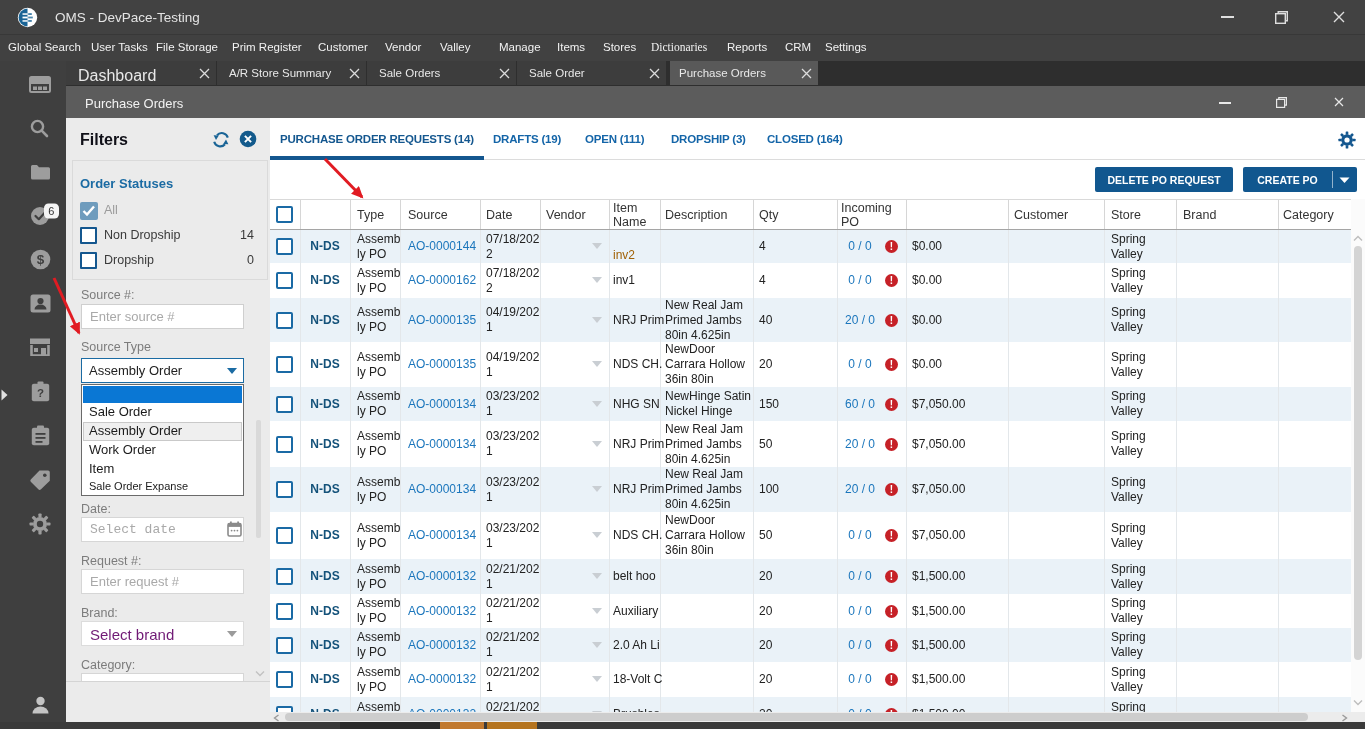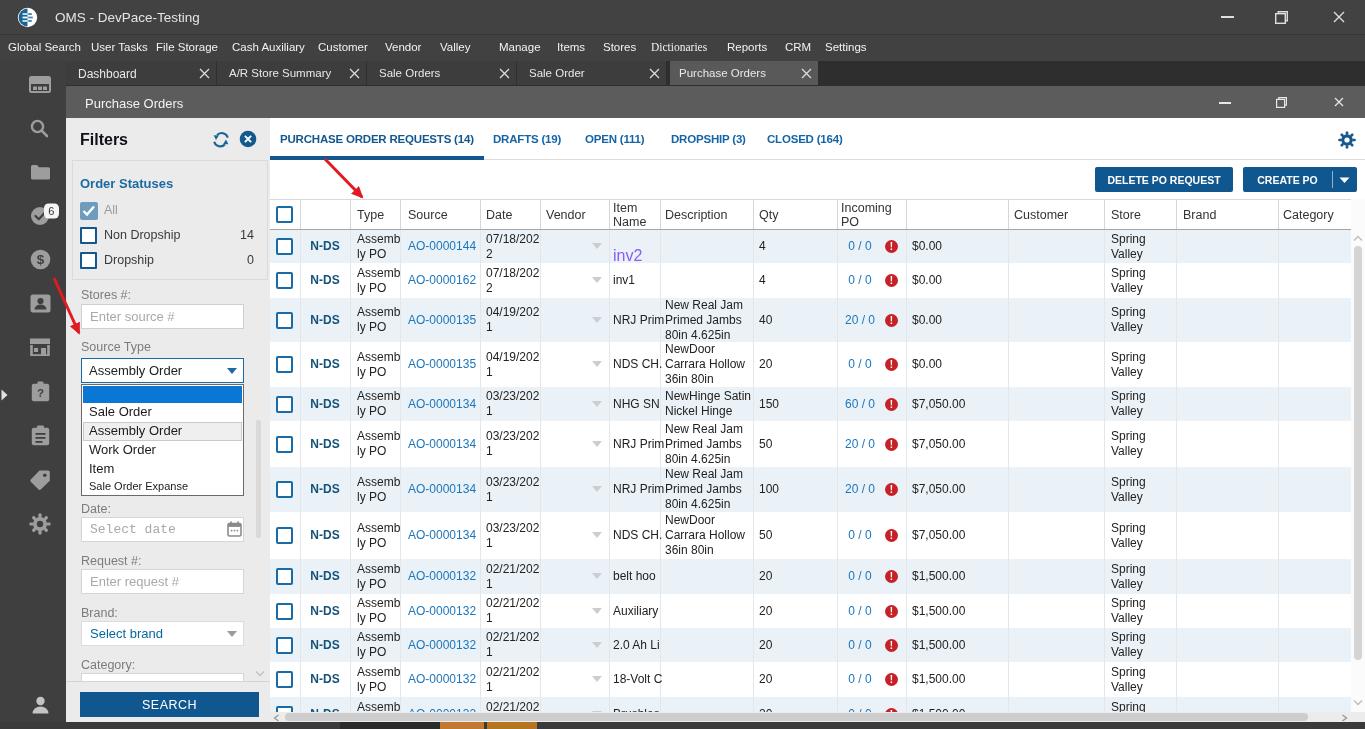--- a/index.html
+++ b/index.html
@@ -26,34 +26,34 @@
 <rect x="0.7" y="2.7" width="9.6" height="9.6" fill="none" stroke="#dedede" stroke-width="1.4"></rect>
 <path d="M3.2 2.7 V0.7 H12.3 V9.8 H10.3" fill="none" stroke="#dedede" stroke-width="1.4"></path>
 </svg>
 <svg class="abs" style="left:1333px;top:11px;" width="12" height="12" viewBox="0 0 12 12">
 <path d="M1 1 L11 11 M11 1 L1 11" stroke="#dedede" stroke-width="1.4"></path>
 </svg>
 <div class="abs" style="left:0;top:34px;width:1365px;height:27px;background:#414141;border-top:1px solid #383838;"></div>
 <div class="abs" style="left:8px;top:41px;font-size:11.5px;color:#f2f2f2;">Global Search</div>
 <div class="abs" style="left:91px;top:41px;font-size:11.5px;color:#f2f2f2;">User Tasks</div>
 <div class="abs" style="left:156px;top:41px;font-size:11.5px;color:#f2f2f2;">File Storage</div>
-<div class="abs" style="left:232px;top:41px;font-size:11.5px;color:#f2f2f2;">Cash Auxiliary</div>
+<div class="abs" style="left:232px;top:41px;font-size:11.5px;color:#f2f2f2;">Prim Register</div>
 <div class="abs" style="left:318px;top:41px;font-size:11.5px;color:#f2f2f2;">Customer</div>
 <div class="abs" style="left:385px;top:41px;font-size:11.5px;color:#f2f2f2;">Vendor</div>
 <div class="abs" style="left:440px;top:41px;font-size:11.5px;color:#f2f2f2;">Valley</div>
 <div class="abs" style="left:499px;top:41px;font-size:11.5px;color:#f2f2f2;">Manage</div>
 <div class="abs" style="left:557px;top:41px;font-size:11.5px;color:#f2f2f2;">Items</div>
 <div class="abs" style="left:603px;top:41px;font-size:11.5px;color:#f2f2f2;">Stores</div>
 <div class="abs" style="left:651px;top:41px;font-size:11.5px;color:#f2f2f2;font-family:Liberation Serif, serif;">Dictionaries</div>
 <div class="abs" style="left:727px;top:41px;font-size:11.5px;color:#f2f2f2;">Reports</div>
 <div class="abs" style="left:785px;top:41px;font-size:11.5px;color:#f2f2f2;">CRM</div>
 <div class="abs" style="left:825px;top:41px;font-size:11.5px;color:#f2f2f2;">Settings</div>
 <div class="abs" style="left:0;top:61px;width:1365px;height:25px;background:#2e2e2e;"></div>
 <div class="abs" style="left:66px;top:61px;width:150px;height:24px;background:#3d3d3d;"></div>
-<div class="abs" style="left:78px;top:67px;font-size:12px;color:#e8e8e8;">Dashboard</div>
+<div class="abs" style="left:78px;top:67px;font-size:16px;color:#e8e8e8;">Dashboard</div>
 <svg class="abs" style="left:199px;top:68px;" width="11" height="11" viewBox="0 0 11 11">
 <path d="M1 1 L10 10 M10 1 L1 10" stroke="#dcdcdc" stroke-width="1.3"></path>
     </svg>
 <div class="abs" style="left:217px;top:61px;width:149px;height:24px;background:#3d3d3d;"></div>
 <div class="abs" style="left:229px;top:67px;font-size:11.5px;color:#e8e8e8;">A/R Store Summary</div>
 <svg class="abs" style="left:349px;top:68px;" width="11" height="11" viewBox="0 0 11 11">
 <path d="M1 1 L10 10 M10 1 L1 10" stroke="#dcdcdc" stroke-width="1.3"></path>
     </svg>
 <div class="abs" style="left:367px;top:61px;width:149px;height:24px;background:#3d3d3d;"></div>
 <div class="abs" style="left:379px;top:67px;font-size:11.5px;color:#e8e8e8;">Sale Orders</div>
@@ -175,21 +175,21 @@
 <svg class="abs" style="left:82px;top:205px;" width="14" height="12" viewBox="0 0 14 12">
 <path d="M1.5 6 L5 9.5 L12 1.5" fill="none" stroke="#fff" stroke-width="2.4"></path>
     </svg>
 <div class="abs" style="left:104px;top:203px;font-size:12.5px;color:#9b9b9b;">All</div>
 <div class="abs" style="left:80px;top:227px;width:17px;height:17px;background:#fff;border:2px solid #14578f;border-radius:1px;"></div>
 <div class="abs" style="left:104px;top:228px;font-size:12.5px;color:#3a3a3a;">Non Dropship</div>
 <div class="abs" style="left:222px;top:228px;width:32px;font-size:12.5px;color:#3a3a3a;text-align:right;">14</div>
 <div class="abs" style="left:80px;top:252px;width:17px;height:17px;background:#fff;border:2px solid #14578f;border-radius:1px;"></div>
 <div class="abs" style="left:104px;top:253px;font-size:12.5px;color:#3a3a3a;">Dropship</div>
 <div class="abs" style="left:222px;top:253px;width:32px;font-size:12.5px;color:#3a3a3a;text-align:right;">0</div>
-<div class="abs" style="left:81px;top:288px;font-size:12.5px;color:#7c7c7c;">Stores #:</div>
+<div class="abs" style="left:81px;top:288px;font-size:12.5px;color:#7c7c7c;">Source #:</div>
 <div class="abs" style="left:81px;top:304px;width:163px;height:25px;background:#fff;border:1px solid #cfcfcf;"></div>
 <div class="abs" style="left:90px;top:309px;font-size:13px;color:#a9a9a9;">Enter source #</div>
 <div class="abs" style="left:81px;top:340px;font-size:12.5px;color:#7c7c7c;">Source Type</div>
 <div class="abs" style="left:81px;top:358px;width:163px;height:25px;background:#fff;border:1.5px solid #1b6ba3;"></div>
 <div class="abs" style="left:89px;top:363px;font-size:13px;color:#222;">Assembly Order</div>
 <svg class="abs" style="left:226px;top:367px;" width="12" height="8" viewBox="0 0 12 8">
 <path d="M1 1 L6 7 L11 1 Z" fill="#1b6ba3"></path>
     </svg>
 <div class="abs" style="left:81px;top:384px;width:163px;height:112px;background:#fff;border:1px solid #6a6a6a;z-index:5;"></div>
 <div class="abs" style="left:83px;top:386px;width:159px;height:17px;background:#0a77d4;z-index:6;"></div>
@@ -209,32 +209,31 @@
       <rect x="10.2" y="0.5" width="1.8" height="3" fill="#8a8a8a"></rect>
 <circle cx="4.6" cy="9.6" r="0.9" fill="#8a8a8a"></circle>
       <circle cx="7.5" cy="9.6" r="0.9" fill="#8a8a8a"></circle>
       <circle cx="10.4" cy="9.6" r="0.9" fill="#8a8a8a"></circle>
 </svg>
 <div class="abs" style="left:81px;top:554px;font-size:12.5px;color:#7c7c7c;text-align:center;">Request #:</div>
 <div class="abs" style="left:81px;top:569px;width:163px;height:25px;background:#fff;border:1px solid #d6d6d6;"></div>
 <div class="abs" style="left:90px;top:574px;font-size:13px;color:#a9a9a9;">Enter request #</div>
 <div class="abs" style="left:81px;top:606px;font-size:12.5px;color:#7c7c7c;">Brand:</div>
 <div class="abs" style="left:81px;top:621px;width:163px;height:25px;background:#fff;border:1px solid #dcdcdc;"></div>
-<div class="abs" style="left:90px;top:626px;font-size:13px;color:#0369a1;">Select brand</div>
+<div class="abs" style="left:90px;top:626px;font-size:15px;color:#701a75;">Select brand</div>
 <svg class="abs" style="left:226px;top:630px;" width="12" height="8" viewBox="0 0 12 8">
 <path d="M1 1 L6 7 L11 1 Z" fill="#9b9b9b"></path>
     </svg>
 <div class="abs" style="left:81px;top:658px;font-size:12.5px;color:#7c7c7c;">Category:</div>
 <div class="abs" style="left:81px;top:673px;width:163px;height:8px;background:#fff;border:1px solid #d6d6d6;border-bottom:none;"></div>
 <div class="abs" style="left:256px;top:420px;width:5px;height:118px;background:#d9d9d9;border-radius:2px;"></div>
 <svg class="abs" style="left:255px;top:670px;" width="10" height="7" viewBox="0 0 10 7">
 <path d="M1 1.5 L5 5.5 L9 1.5" fill="none" stroke="#c2c2c2" stroke-width="1.4"></path>
     </svg>
 <div class="abs" style="left:66px;top:681px;width:204px;height:41px;background:#ebebeb;border-top:1px solid #d4d4d4;z-index:8;"></div>
-<div class="abs" style="left:80px;top:692px;width:179px;height:25px;background:#11578f;z-index:9;display:flex;align-items:center;justify-content:center;font-size:12.5px;color:#fff;letter-spacing:0.5px;">SEARCH</div>
 <div class="abs" style="left:270px;top:118px;width:1095px;height:604px;background:#fff;"></div>
 <div class="abs" style="left:280px;top:133px;font-size:11.5px;font-weight:bold;color:#14578f;letter-spacing:-0.2px;">PURCHASE ORDER REQUESTS (14)</div>
 <div class="abs" style="left:493px;top:133px;font-size:11.5px;font-weight:bold;color:#1465a8;letter-spacing:-0.2px;">DRAFTS (19)</div>
 <div class="abs" style="left:585px;top:133px;font-size:11.5px;font-weight:bold;color:#1465a8;letter-spacing:-0.2px;">OPEN (111)</div>
 <div class="abs" style="left:671px;top:133px;font-size:11.5px;font-weight:bold;color:#1465a8;letter-spacing:-0.2px;">DROPSHIP (3)</div>
 <div class="abs" style="left:767px;top:133px;font-size:11.5px;font-weight:bold;color:#1465a8;letter-spacing:-0.2px;">CLOSED (164)</div>
 <div class="abs" style="left:270px;top:159px;width:1095px;height:1px;background:#dcdcdc;"></div>
 <div class="abs" style="left:270px;top:156px;width:214px;height:3.5px;background:#14578f;"></div>
 <svg class="abs" style="left:1338px;top:131px;" width="18" height="18" viewBox="0 0 22 22">
 <g fill="#14578f">
@@ -305,21 +304,21 @@
 <div class="abs" style="left:738px;top:0;width:1px;height:33px;background:#e3e7ea;"></div>
 <div class="abs" style="left:834px;top:0;width:1px;height:33px;background:#e3e7ea;"></div>
 <div class="abs" style="left:906px;top:0;width:1px;height:33px;background:#e3e7ea;"></div>
 <div class="abs" style="left:1008px;top:0;width:1px;height:33px;background:#e3e7ea;"></div>
 <div class="abs" style="left:6px;top:8px;width:17px;height:17px;background:#fff;border:2px solid #1a6aa5;border-radius:2px;"></div>
 <div class="abs" style="left:30px;top:0;height:33px;display:flex;align-items:center;font-size:12px;line-height:15px;color:#222;width:50px;justify-content:center;font-weight:bold;color:#14527a;">N-DS</div>
 <div class="abs" style="left:87px;top:0;height:33px;display:flex;align-items:center;font-size:12px;line-height:15px;color:#222;">Assemb<br>ly PO</div>
 <div class="abs" style="left:138px;top:0;height:33px;display:flex;align-items:center;font-size:12px;line-height:15px;color:#222;color:#1b76bc;">AO-0000144</div>
 <div class="abs" style="left:216px;top:0;height:33px;display:flex;align-items:center;font-size:12px;line-height:15px;color:#222;">07/18/202<br>2</div>
 <div class="abs" style="left:322px;top:13px;width:0;height:0;border-left:5.5px solid transparent;border-right:5.5px solid transparent;border-top:6.5px solid #c9ced3;"></div>
-<div class="abs" style="left:343px;top:0;height:50px;display:flex;align-items:center;font-size:16px;line-height:15px;color:#8b5cf6;">inv2</div>
+<div class="abs" style="left:343px;top:0;height:50px;display:flex;align-items:center;font-size:12px;line-height:15px;color:#a16207;">inv2</div>
 <div class="abs" style="left:489px;top:0;height:33px;display:flex;align-items:center;font-size:12px;line-height:15px;color:#222;">4</div>
 <div class="abs" style="left:567px;top:0;height:33px;display:flex;align-items:center;font-size:12px;line-height:15px;color:#222;width:46px;justify-content:center;color:#1b76bc;">0 / 0</div>
 <div class="abs" style="left:615px;top:10px;width:13px;height:13px;background:#c62127;border-radius:50%;color:#fff;font-size:10px;font-weight:bold;display:flex;align-items:center;justify-content:center;">!</div>
 <div class="abs" style="left:642px;top:0;height:33px;display:flex;align-items:center;font-size:12px;line-height:15px;color:#222;">$0.00</div>
 <div class="abs" style="left:841px;top:0;height:33px;display:flex;align-items:center;font-size:12px;line-height:15px;color:#222;">Spring<br>Valley</div>
 </div>
 <div class="abs" style="left:0;top:33px;width:1081px;height:35px;background:#ffffff;overflow:hidden;">
 <div class="abs" style="left:30px;top:0;width:1px;height:35px;background:#e3e7ea;"></div>
 <div class="abs" style="left:80px;top:0;width:1px;height:35px;background:#e3e7ea;"></div>
 <div class="abs" style="left:130px;top:0;width:1px;height:35px;background:#e3e7ea;"></div>

